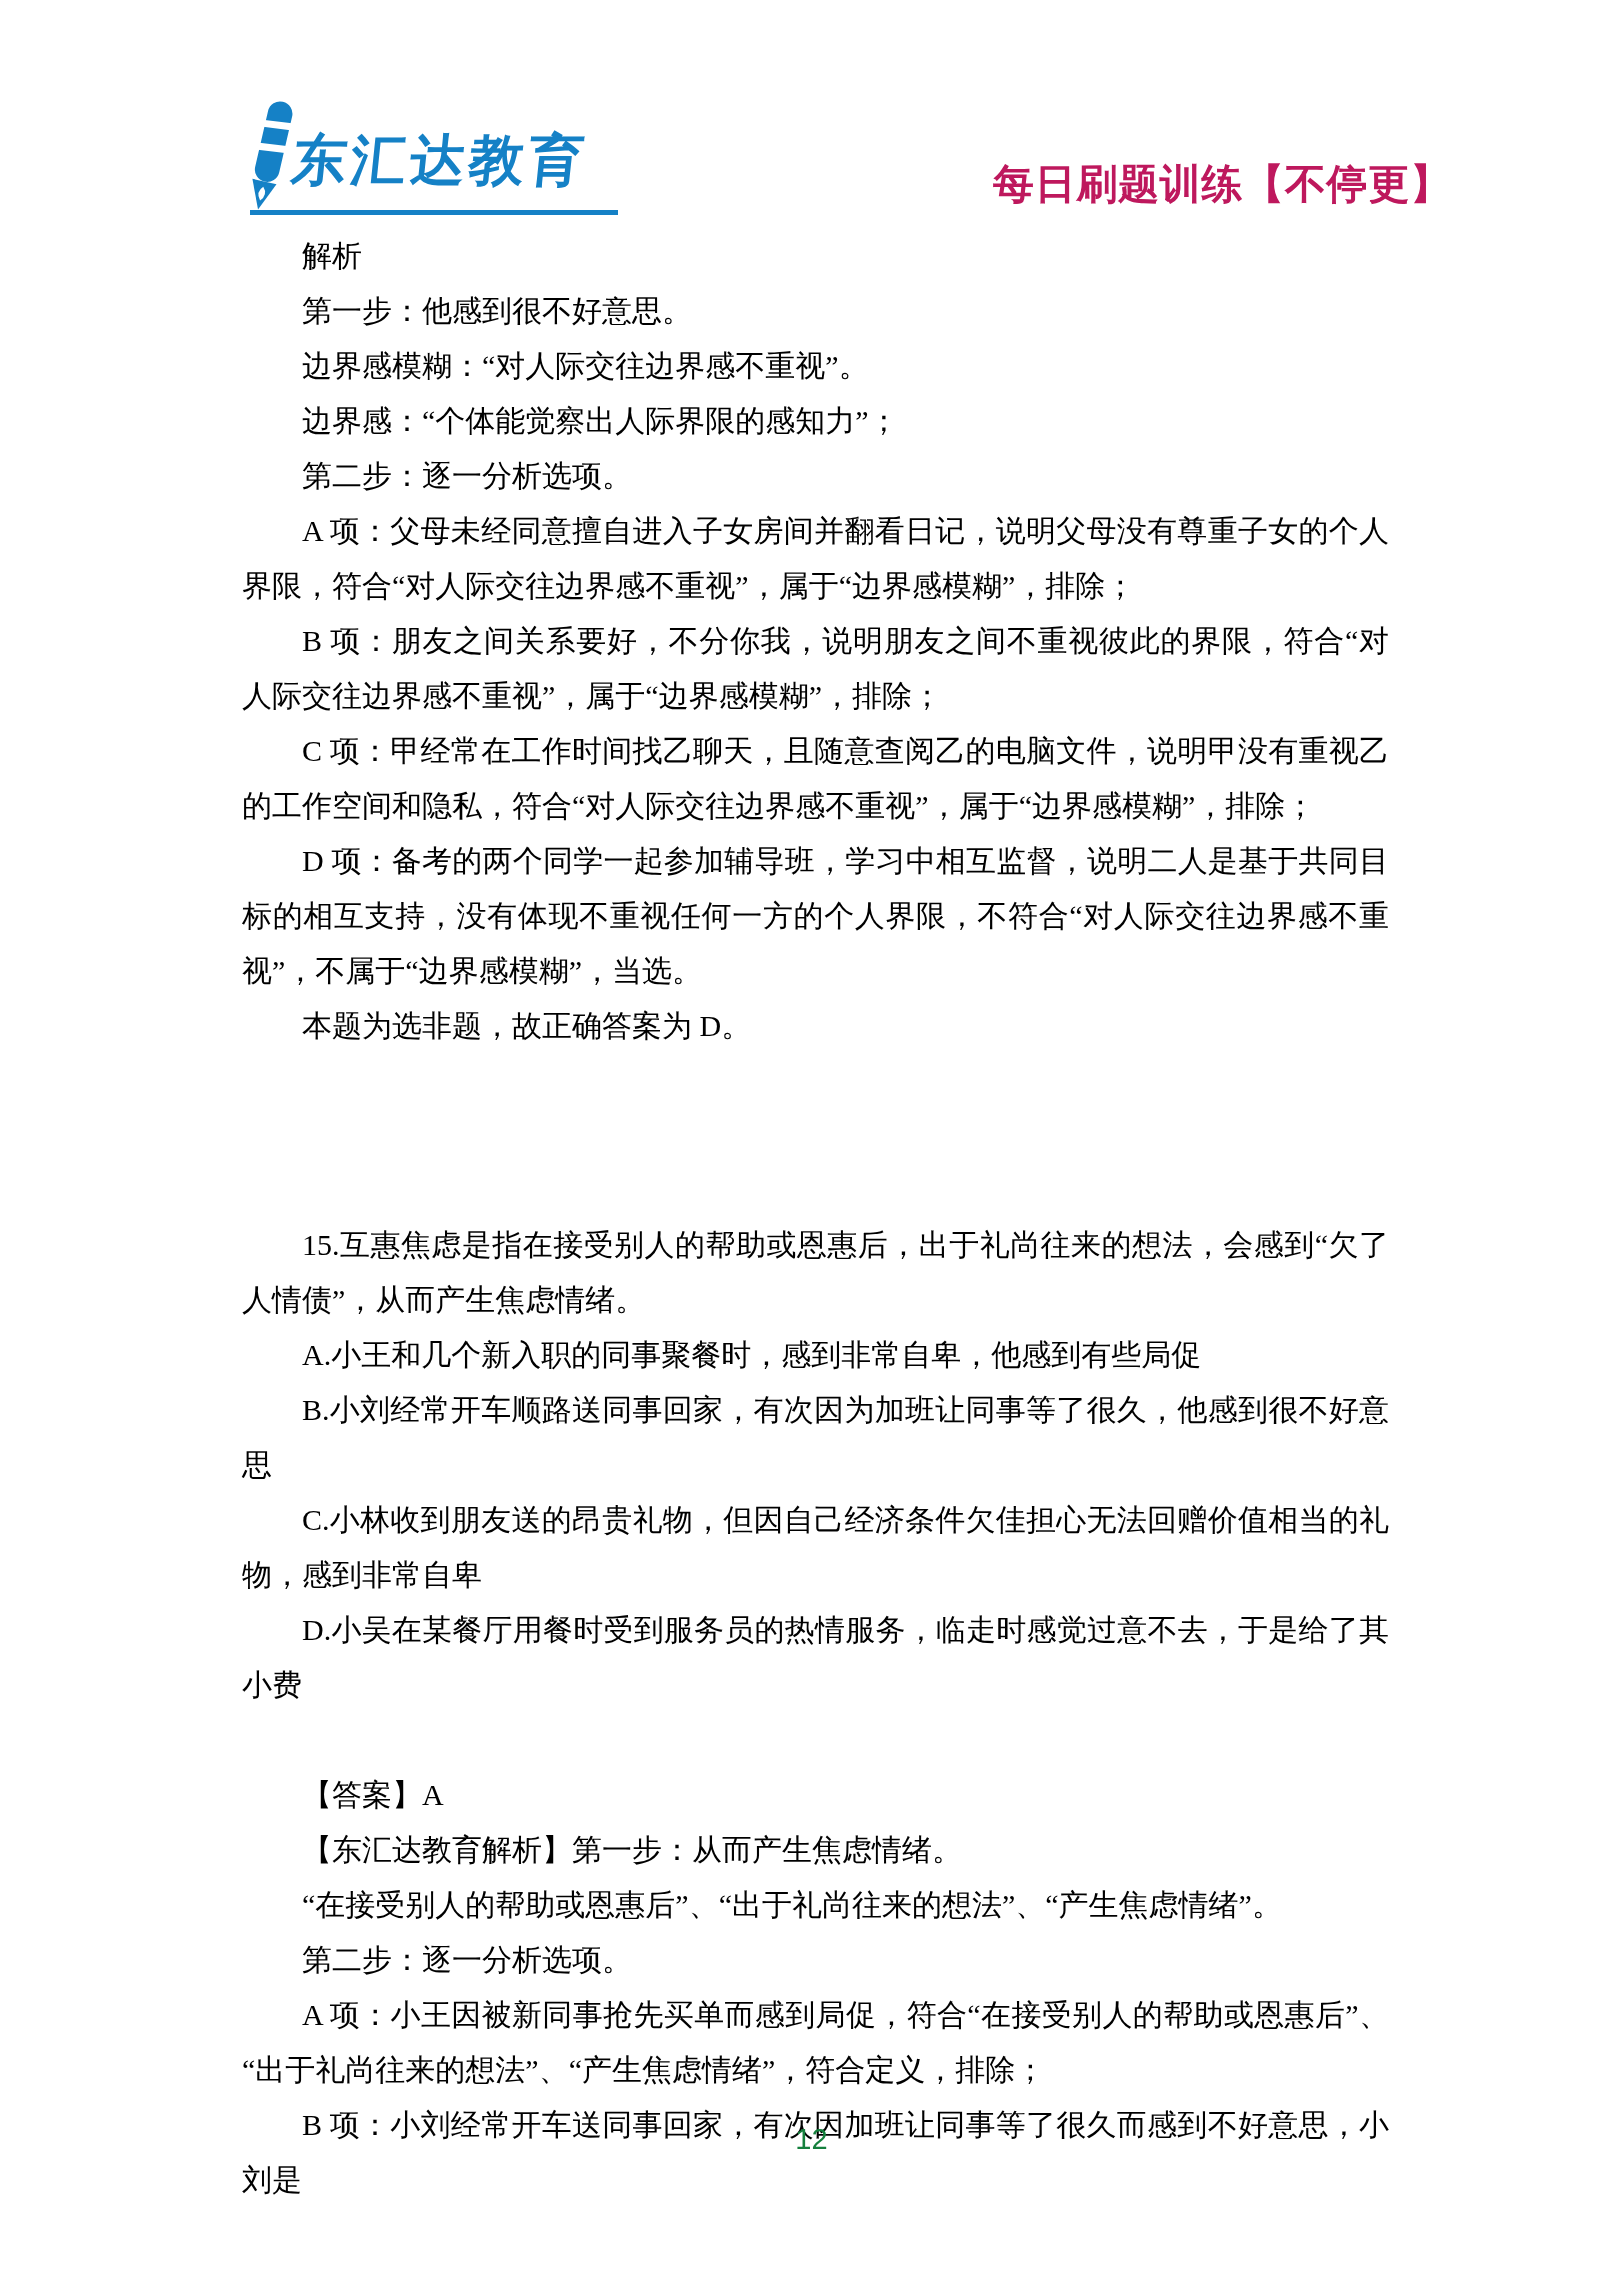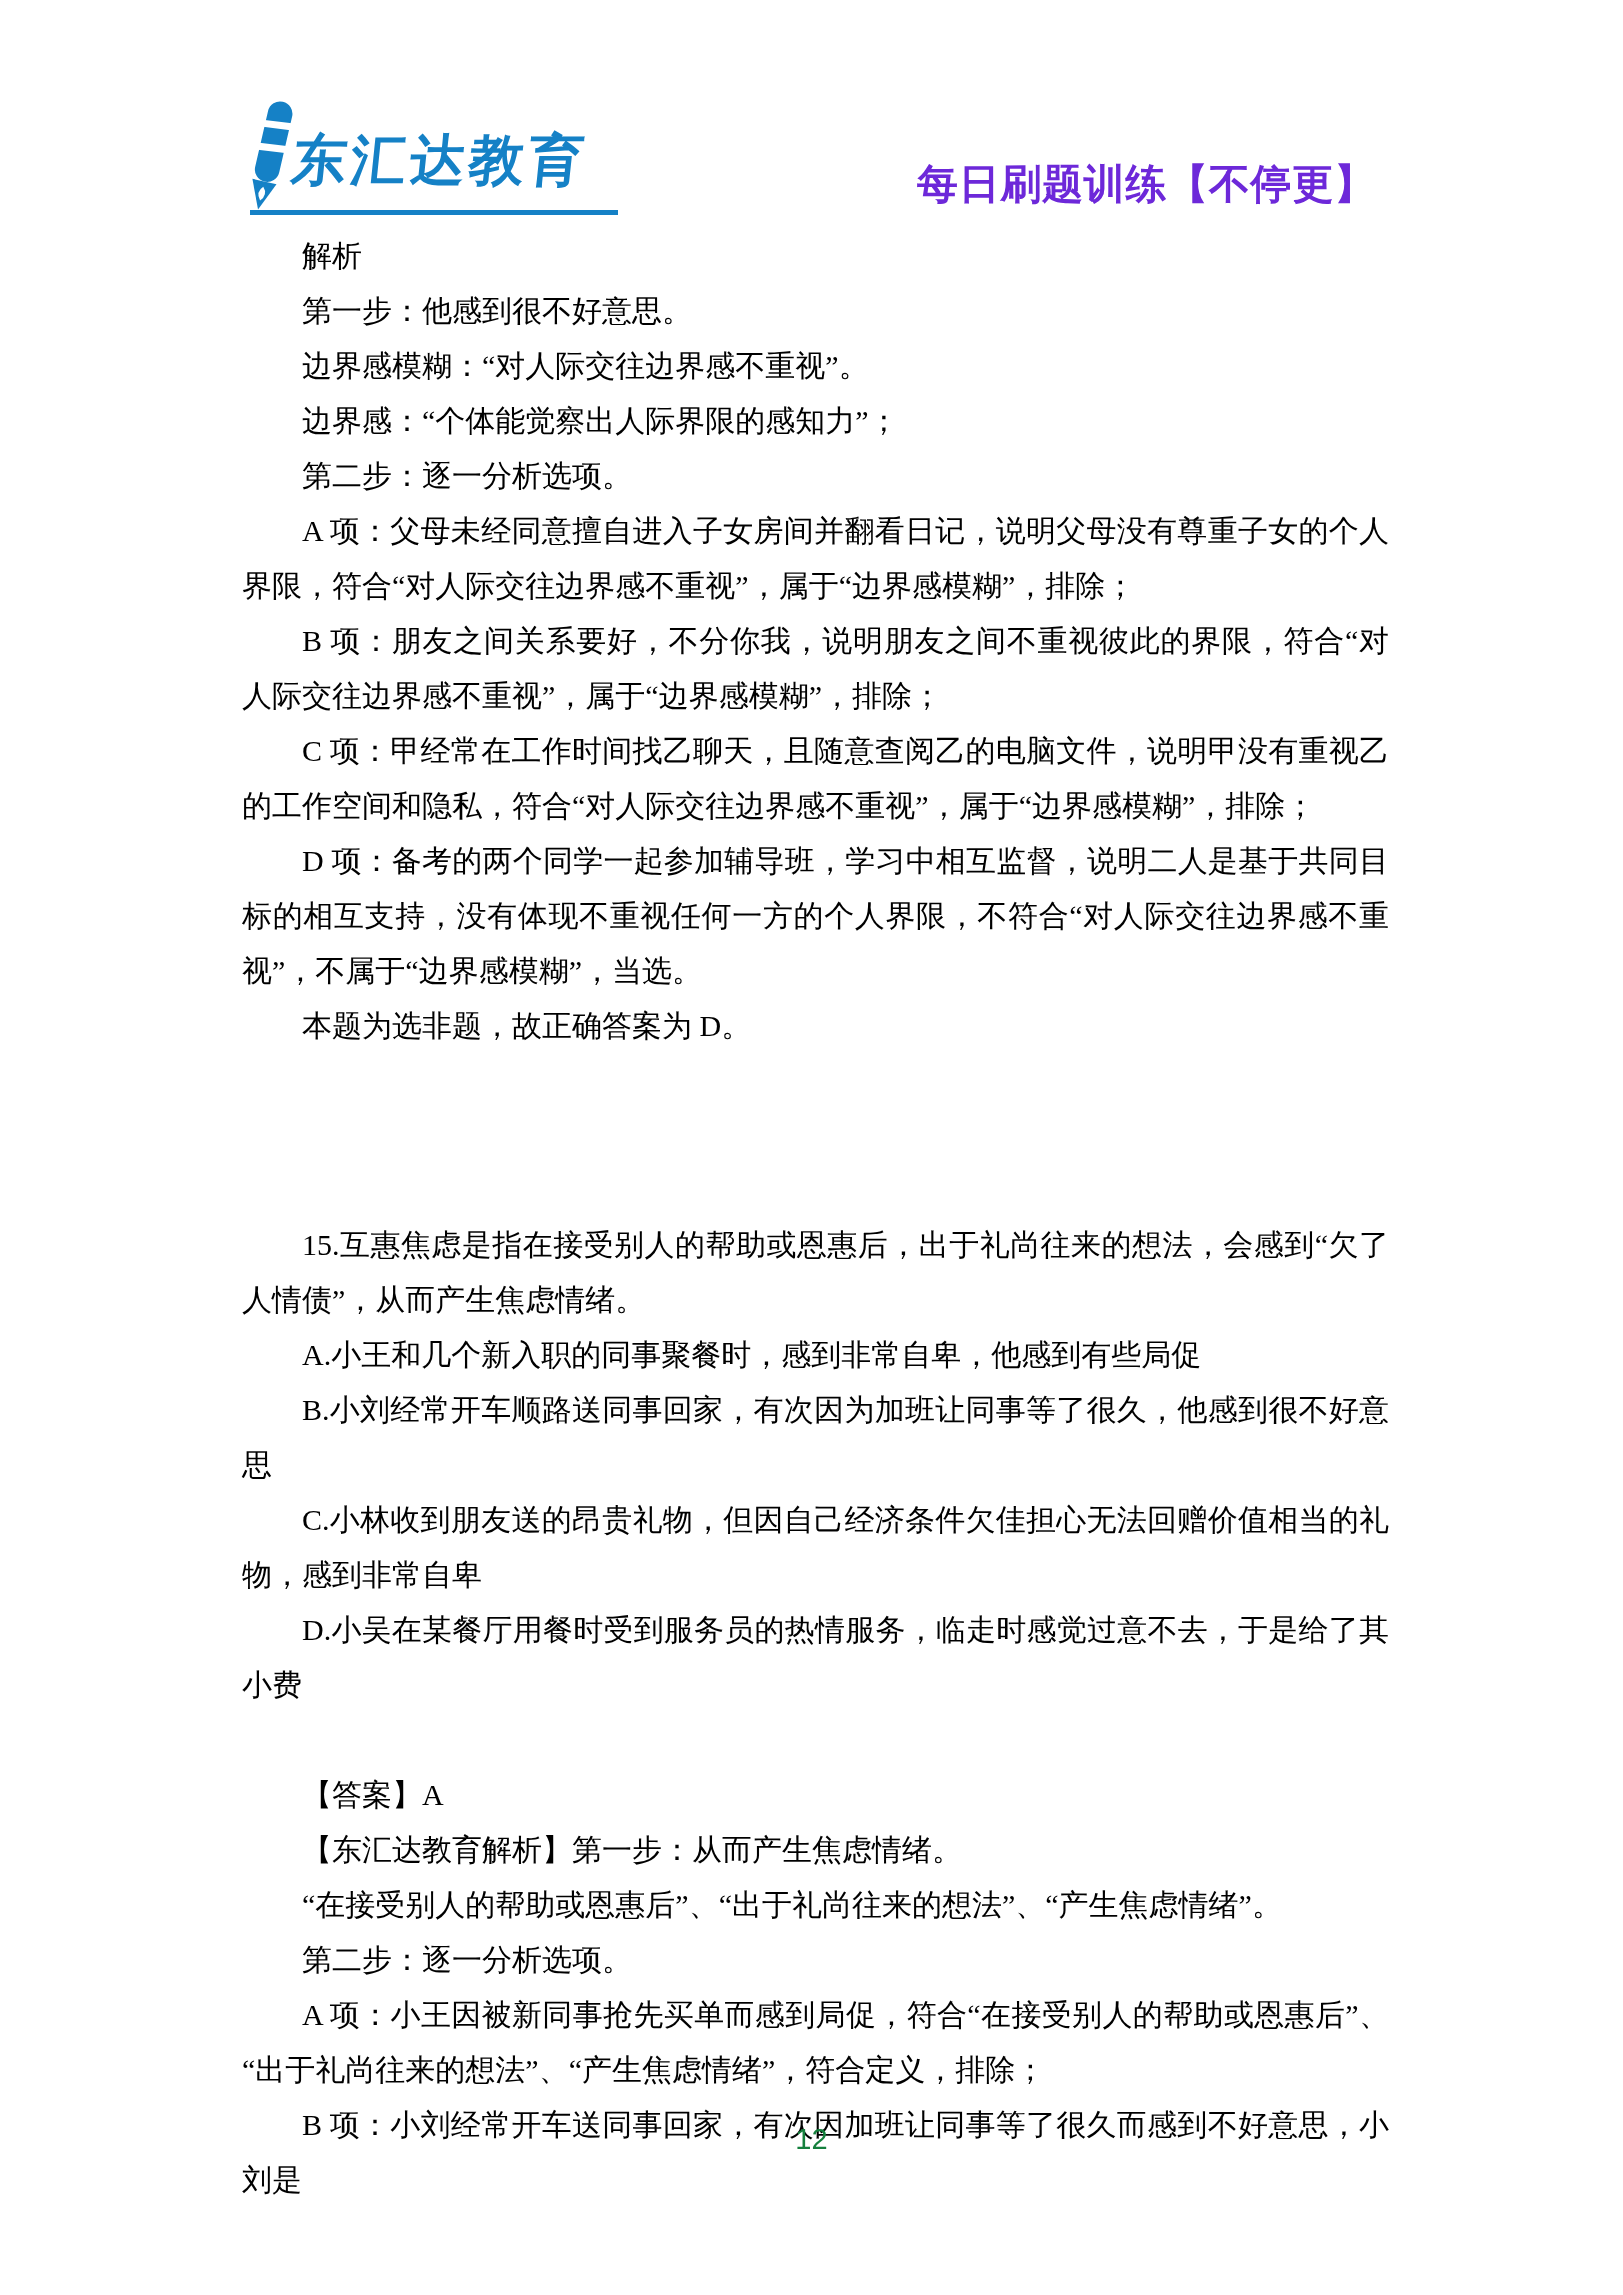--- a/index.html
+++ b/index.html
@@ -23,24 +23,24 @@
     letter-spacing:4.1px;
     color:#1581c6;
     transform:skewX(-6deg);
     white-space:nowrap;
   }
   .logo-underline{
     position:absolute;left:9.5px;top:112px;width:368px;height:4.8px;
     background:#1581c6;
   }
   .page-tagline{
-    position:absolute;top:162px;left:917px;
+    position:absolute;top:162px;left:993px;
     font-size:41px;line-height:45px;font-weight:bold;
     letter-spacing:0.7px;white-space:nowrap;
-    color:#6d28d9;
+    color:#be185d;
   }
   
   .doc-body{
     position:absolute;left:242px;top:228px;width:1147px;
     font-size:30px;line-height:55px;
     text-align:justify;
     text-justify:inter-ideograph;
   }
   .para{margin:0;text-indent:2em;}
   .gap{width:100%;}

